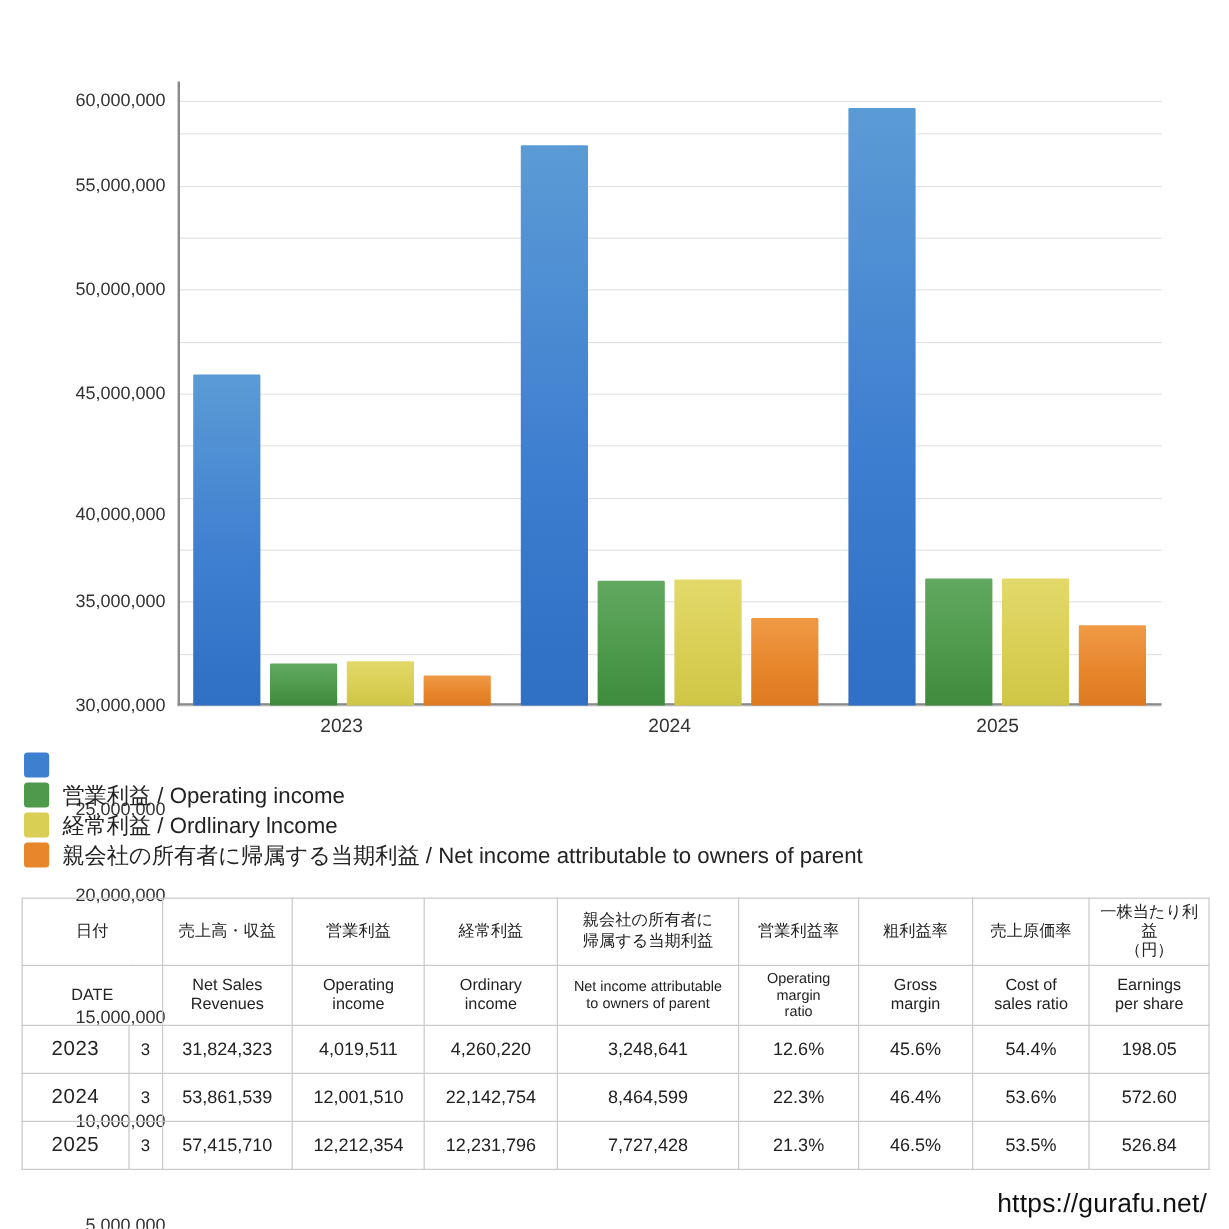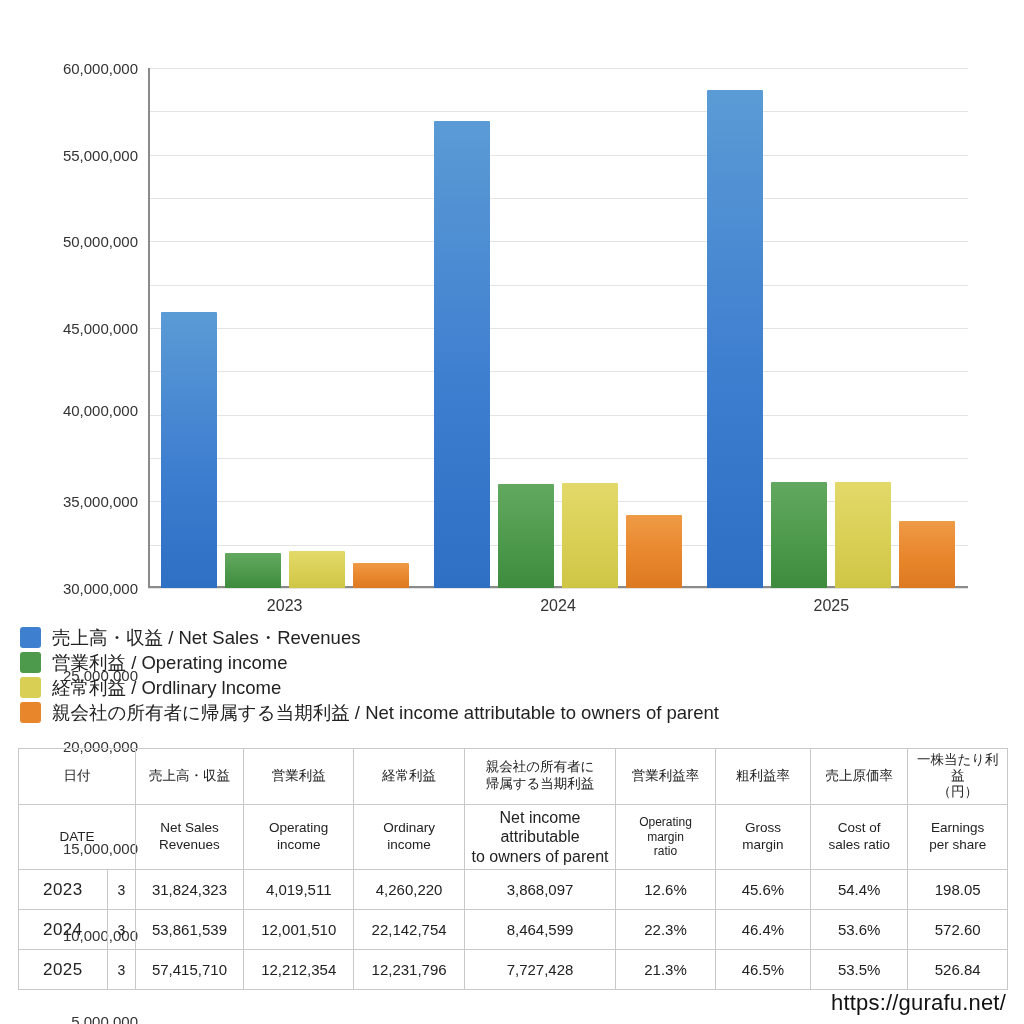--- a/index.html
+++ b/index.html
@@ -122,21 +122,21 @@
   table.fin td, table.fin th {
     border: 1px solid #c9c9c9;
     text-align: center;
     vertical-align: middle;
     padding: 3px 2px;
     font-weight: normal;
     color: #222;
   }
   .h-jp { font-size: 13.5px; height: 40px; }
   .h-en { font-size: 13.5px; height: 48px; line-height: 1.22; }
-  .h-en.small { font-size: 16px; }
+  .h-en.small { font-size: 12px; }
   .h-en.tight { font-size: 12px; line-height: 1.2; }
   .row-year {
     font-size: 17px;
     font-weight: bold;
     letter-spacing: 0.5px;
   }
   .row-month { font-size: 14px; font-weight: bold; }
   .row-val { font-size: 15px; }
   tr.data-row td { height: 40px; }
 
@@ -185,32 +185,32 @@
           <div class="gridline" style="top: 303.333px;">
             <div class="ytick-label" style="top: 303.333px;">25,000,000</div>
           </div>
           <div class="gridline" style="top: 260px;">
             <div class="ytick-label" style="top: 260px;">30,000,000</div>
           </div>
           <div class="gridline" style="top: 216.667px;">
             <div class="ytick-label" style="top: 216.667px; margin-left: 23px;">35,000,000</div>
           </div>
           <div class="gridline" style="top: 173.333px;">
-            <div class="ytick-label" style="top: 169px;">40,000,000</div>
+            <div class="ytick-label" style="top: 188px;">40,000,000</div>
           </div>
           <div class="gridline" style="top: 130px;">
             <div class="ytick-label" style="top: 130px;">45,000,000</div>
           </div>
           <div class="gridline" style="top: 86.6667px;">
             <div class="ytick-label" style="top: 86.6667px;">50,000,000</div>
           </div>
           <div class="gridline" style="top: 43.3333px;">
             <div class="ytick-label" style="top: 43.3333px;">55,000,000</div>
           </div>
-          <div class="gridline" style="top: 0px;">
+          <div class="gridline" style="top: 16px;">
             <div class="ytick-label" style="top: 0px;">60,000,000</div>
           </div>
         </div>
       <div class="axis-y"></div>
       <div class="axis-x"></div>
       <div class="groups" id="bar-groups">
           <div class="group">
             <div class="bar c0" style="height: 275.811px;"></div>
             <div class="bar c1" style="height: 34.8358px;"></div>
             <div class="bar c2" style="height: 36.9219px;"></div>
@@ -231,21 +231,20 @@
             <div class="bar c3" style="height: 66.971px;"></div>
             <div class="xtick">2025</div>
           </div>
         </div>
     </div>
   </div>
 
   <div class="legend" id="legend">
       <div class="legend-row">
         <span class="legend-swatch" style="background: rgb(63, 127, 208);"></span>
-        <span class="legend-label">売上高・収益 / Net Sales・Revenues</span>
       </div>
       <div class="legend-row">
         <span class="legend-swatch" style="background: rgb(78, 154, 76);"></span>
         <span class="legend-label">営業利益 / Operating income</span>
       </div>
       <div class="legend-row">
         <span class="legend-swatch" style="background: rgb(217, 207, 85);"></span>
         <span class="legend-label">経常利益 / Ordlinary lncome</span>
       </div>
       <div class="legend-row">
@@ -312,21 +311,21 @@
             </th>
         </tr>
       </thead>
       <tbody id="table-body">
           <tr class="data-row">
             <td class="row-year">2023</td>
             <td class="row-month">3</td>
             <td class="row-val">31,824,323</td>
             <td class="row-val">4,019,511</td>
             <td class="row-val">4,260,220</td>
-            <td class="row-val">3,868,097</td>
+            <td class="row-val">3,248,641</td>
             <td class="row-val">12.6%</td>
             <td class="row-val">45.6%</td>
             <td class="row-val">54.4%</td>
             <td class="row-val">198.05</td>
           </tr>
           <tr class="data-row">
             <td class="row-year">2024</td>
             <td class="row-month">3</td>
             <td class="row-val">53,861,539</td>
             <td class="row-val">12,001,510</td>

